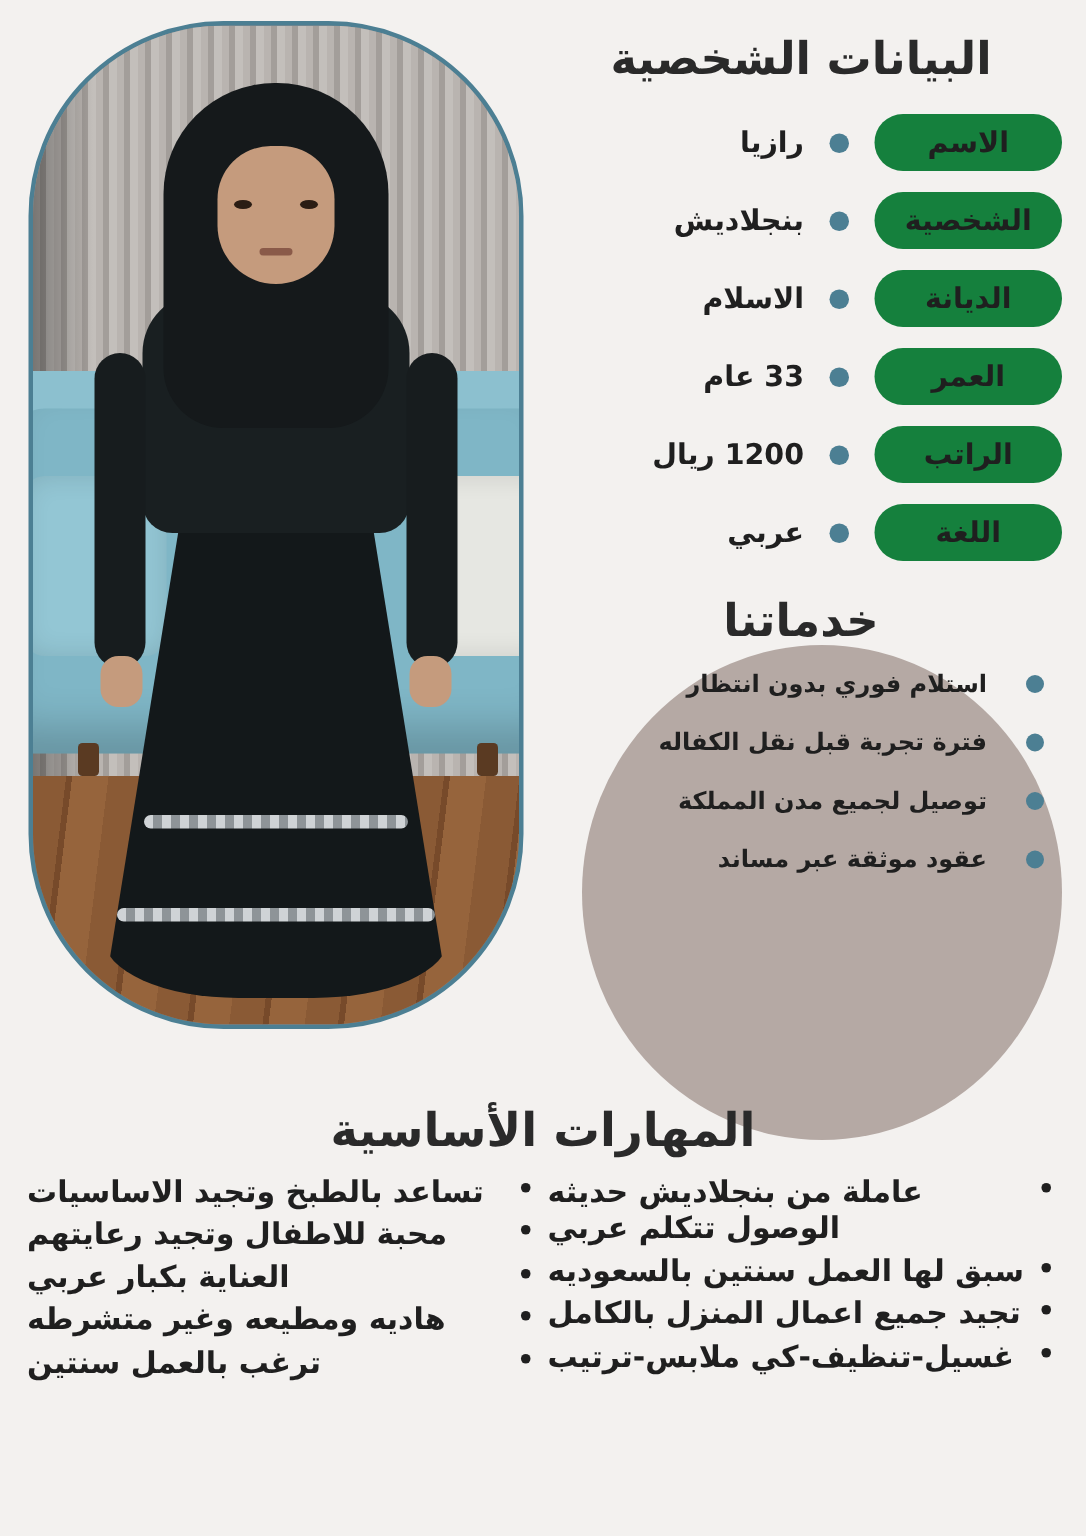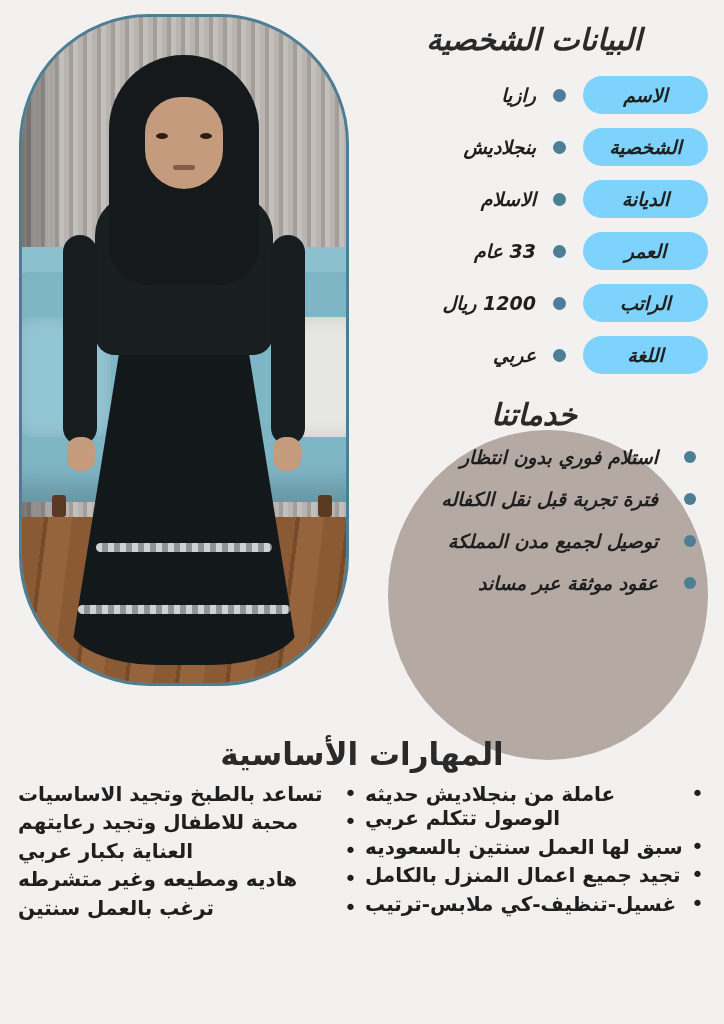--- a/index.html
+++ b/index.html
@@ -36,21 +36,20 @@
   .top {
     display: flex;
     flex-direction: row;
     padding: 14px 16px 0 16px;
     height: 740px;
   }
 
   .left-col {
     width: 348px;
     padding-top: 8px;
-    font-style: italic;
   }
 
   .right-col {
     width: 344px;
     padding-right: 8px;
     display: flex;
     justify-content: center;
     align-items: flex-start;
   }
 
@@ -70,21 +69,21 @@
   .info-row {
     display: flex;
     flex-direction: row;
     align-items: center;
     justify-content: flex-start;
     margin-bottom: 12px;
     height: 40px;
   }
 
   .label-pill {
-    background: #7dd3fc;
+    background: #15803d;
     border-radius: 20px;
     width: 125px;
     height: 38px;
     display: flex;
     align-items: center;
     justify-content: center;
     font-size: 19px;
     font-weight: bold;
     color: #1f1f1f;
   }
@@ -123,21 +122,21 @@
     width: 12px;
     height: 12px;
     background: #4c7f93;
     border-radius: 50%;
     margin-left: 14px;
     margin-right: 6px;
     flex: none;
   }
 
   .service-text {
-    font-size: 19px;
+    font-size: 16px;
     font-weight: bold;
     color: #1f1f1f;
     flex: 1;
     text-align: right;
     padding-right: 12px;
   }
 
   
   .photo-frame {
     width: 330px;

